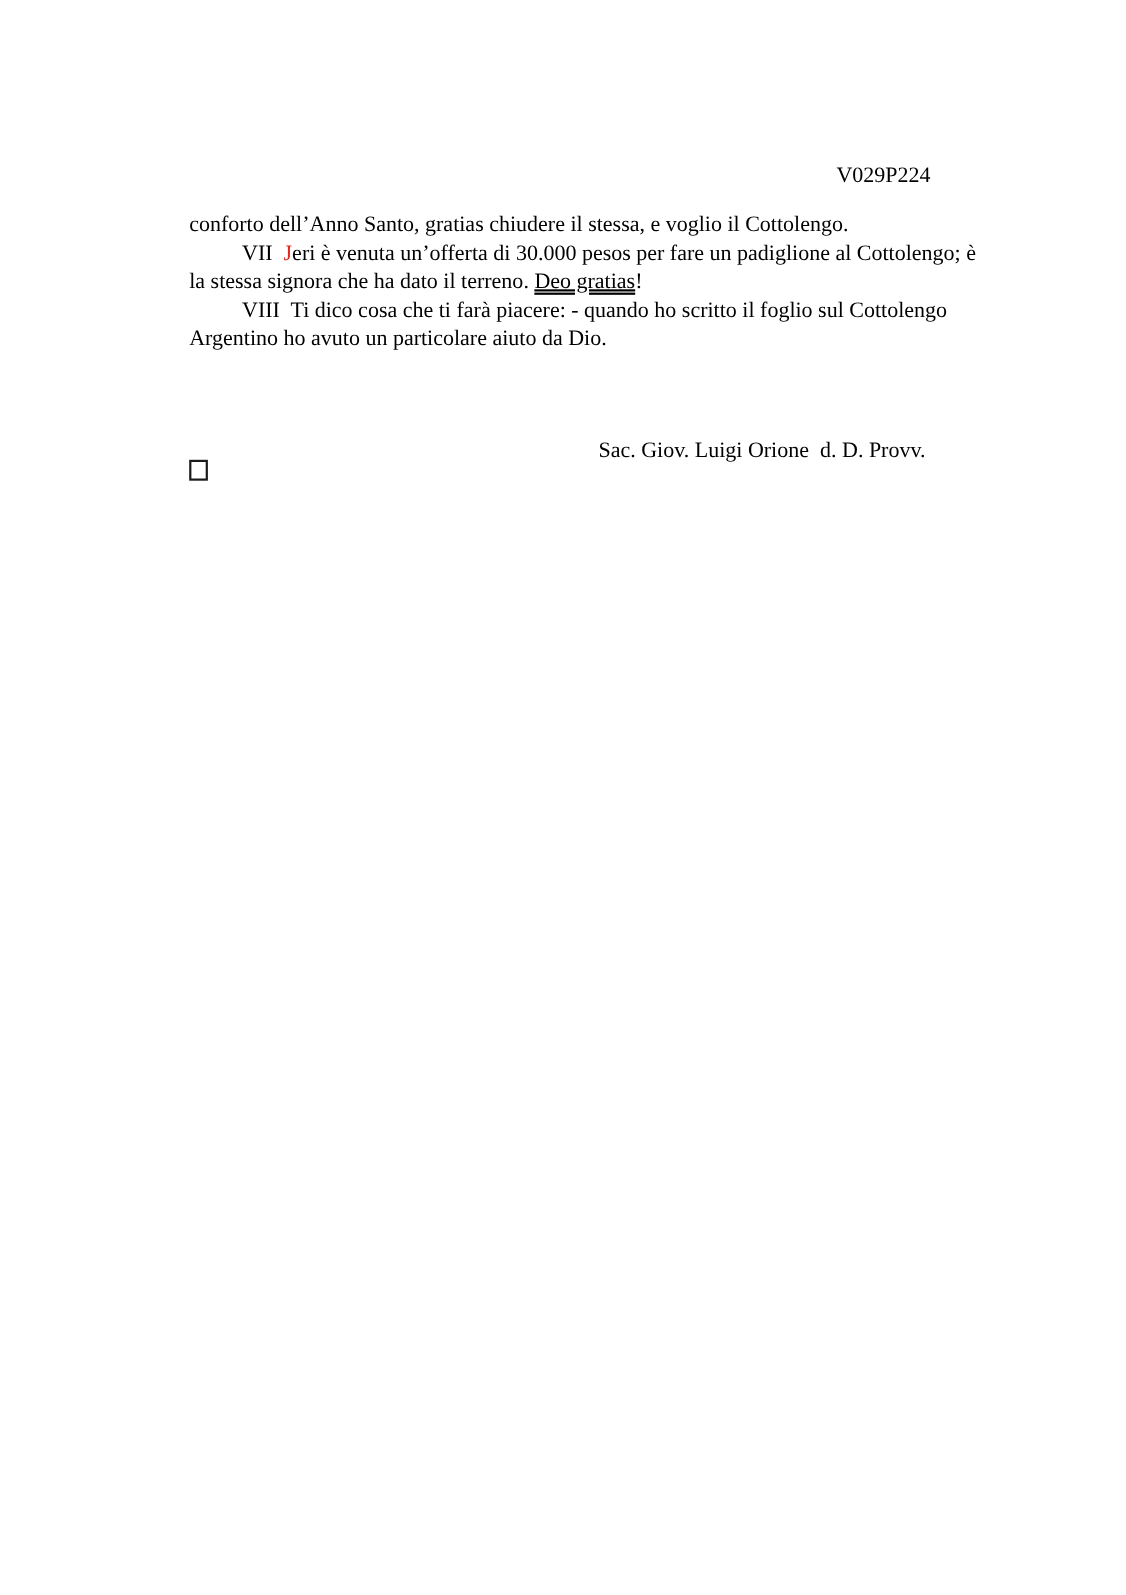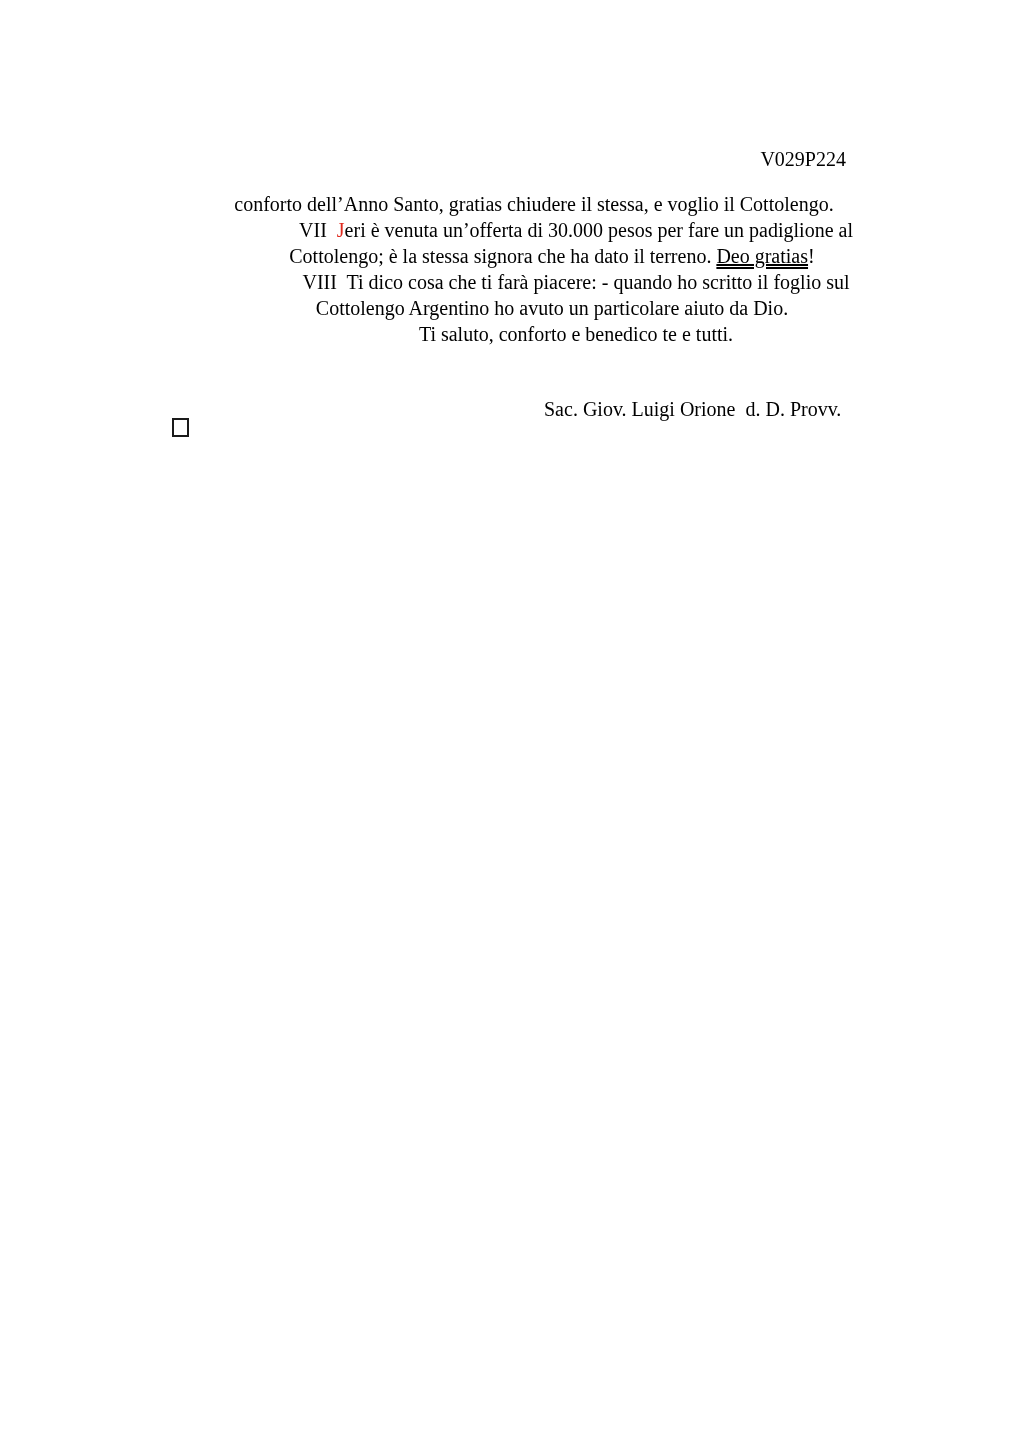--- a/index.html
+++ b/index.html
@@ -1,15 +1,15 @@
 <!DOCTYPE html>
 <html style="--accent-red: #e02b20;"><head>
 <meta charset="utf-8">
 <style>
-  * { margin: 0; padding: 0; box-sizing: border-box; text-align: center; }
+  * { margin: 0; padding: 0; box-sizing: border-box; }
   html, body { background: #ffffff; }
   .page {
     position: relative;
     width: 1024px;
     height: 1450px;
     background: #ffffff;
     color: #000000;
     font-family: "Liberation Serif", "DejaVu Serif", serif;
     font-size: 20px;
     line-height: 26px;
@@ -21,21 +21,21 @@
     right: 178px;
   }
   .letter-body {
     position: absolute;
     top: 191px;
     left: 172px;
     width: 724px;
   }
   .para { margin: 0; }
   .para span { white-space: pre-wrap; }
-  .indent { text-indent: 48px; margin-left: 36px; }
+  .indent { text-indent: 48px; }
   .u { }
   .u2 { text-decoration-line: underline; text-decoration-style: double; }
   .red { color: var(--accent-red, #e02b20); }
   .signature {
     position: absolute;
     top: 396px;
     left: 544px;
     white-space: pre-wrap;
   }
   .end-marker {
@@ -56,21 +56,20 @@
   <div class="header-code">V029P224</div>
 
   <div class="letter-body">
 
     <p class="para"><span>conforto dell’</span><span class="u">Anno Santo</span><span>, gratias </span><span class="u">chiudere il stessa</span><span>, e voglio il Cottolengo.</span></p>
 
     <p class="para indent"><span>VII  </span><span class="red">J</span><span>eri è venuta un’offerta di 30.000 pesos per fare un padiglione al Cottolengo; è la stessa signora </span><span class="u">che ha dato il terreno</span><span>. </span><span class="u2">Deo gratias</span><span>!</span></p>
 
     <p class="para indent"><span>VIII  Ti dico cosa che ti farà piacere: - quando ho scritto il foglio sul Cottolengo Argentino ho avuto un particolare aiuto da Dio.</span></p>
 
-    <p class="para indent"><span>Ti saluto, conforto e benedico te e tutti.</span></p>
 
 
   </div>
 
   <div class="signature">Sac. Giov. Luigi Orione  d. D. Provv.</div>
 
   <div class="end-marker"></div>
 
 </div>
 

